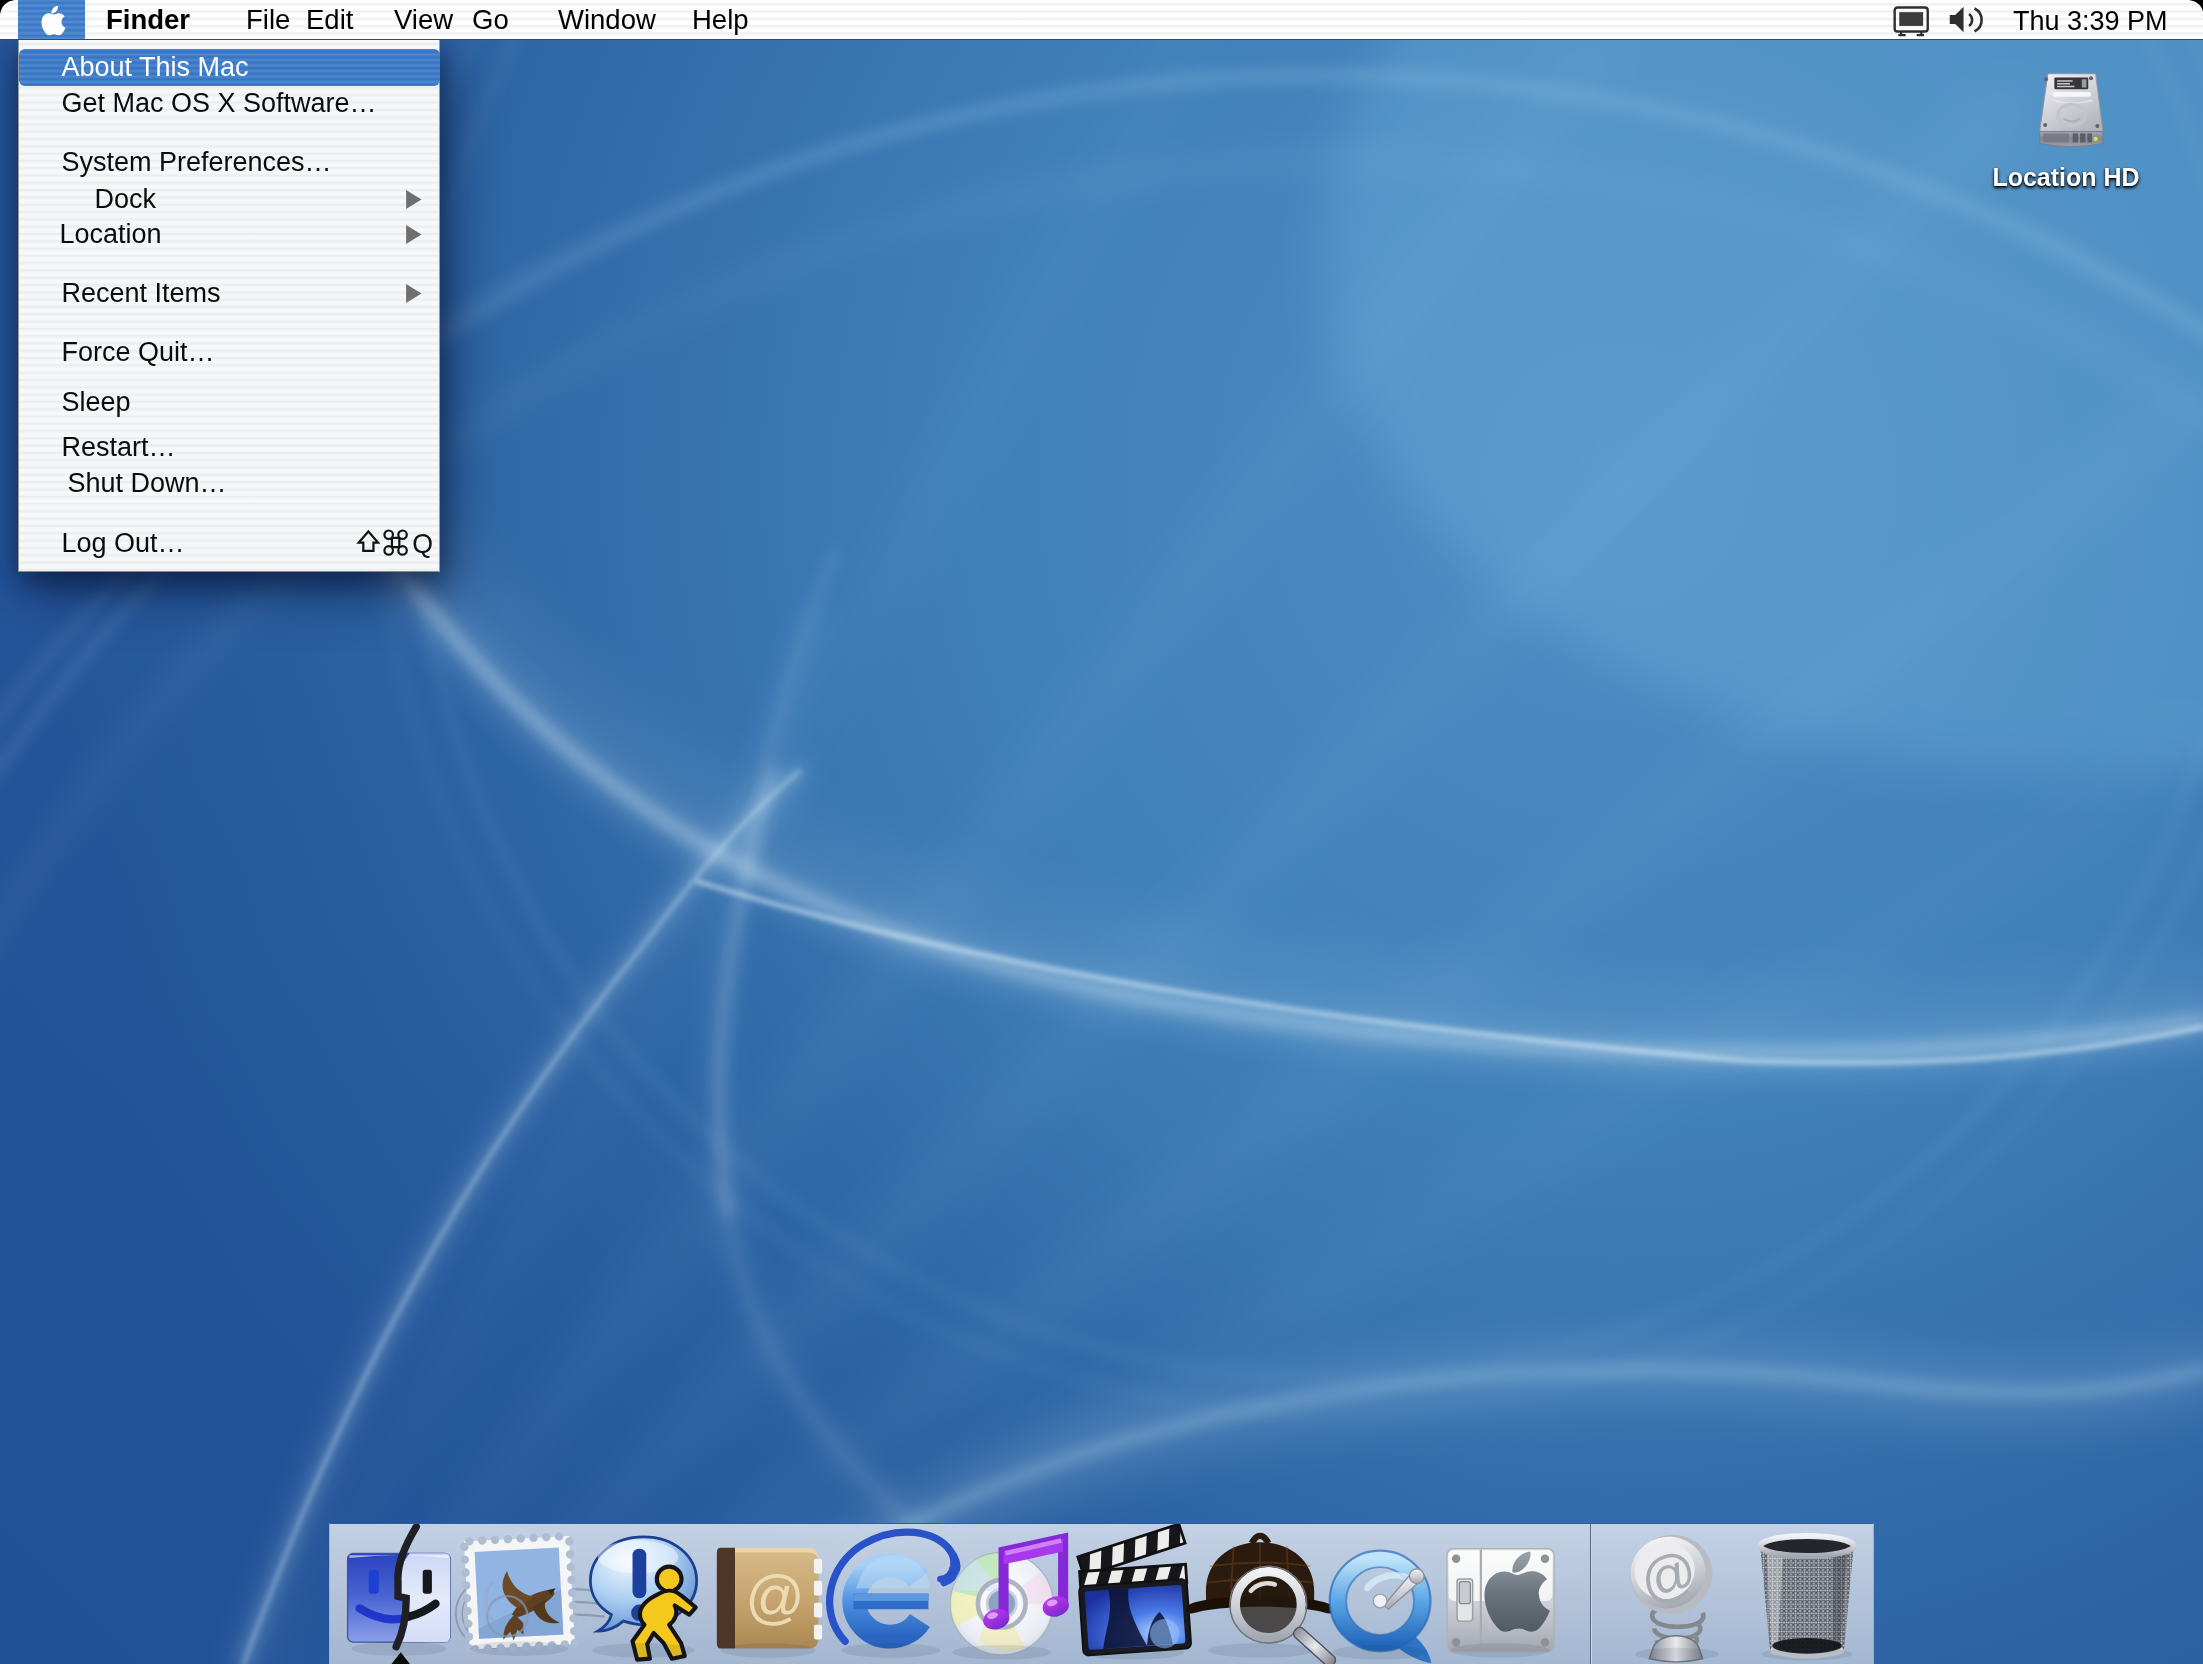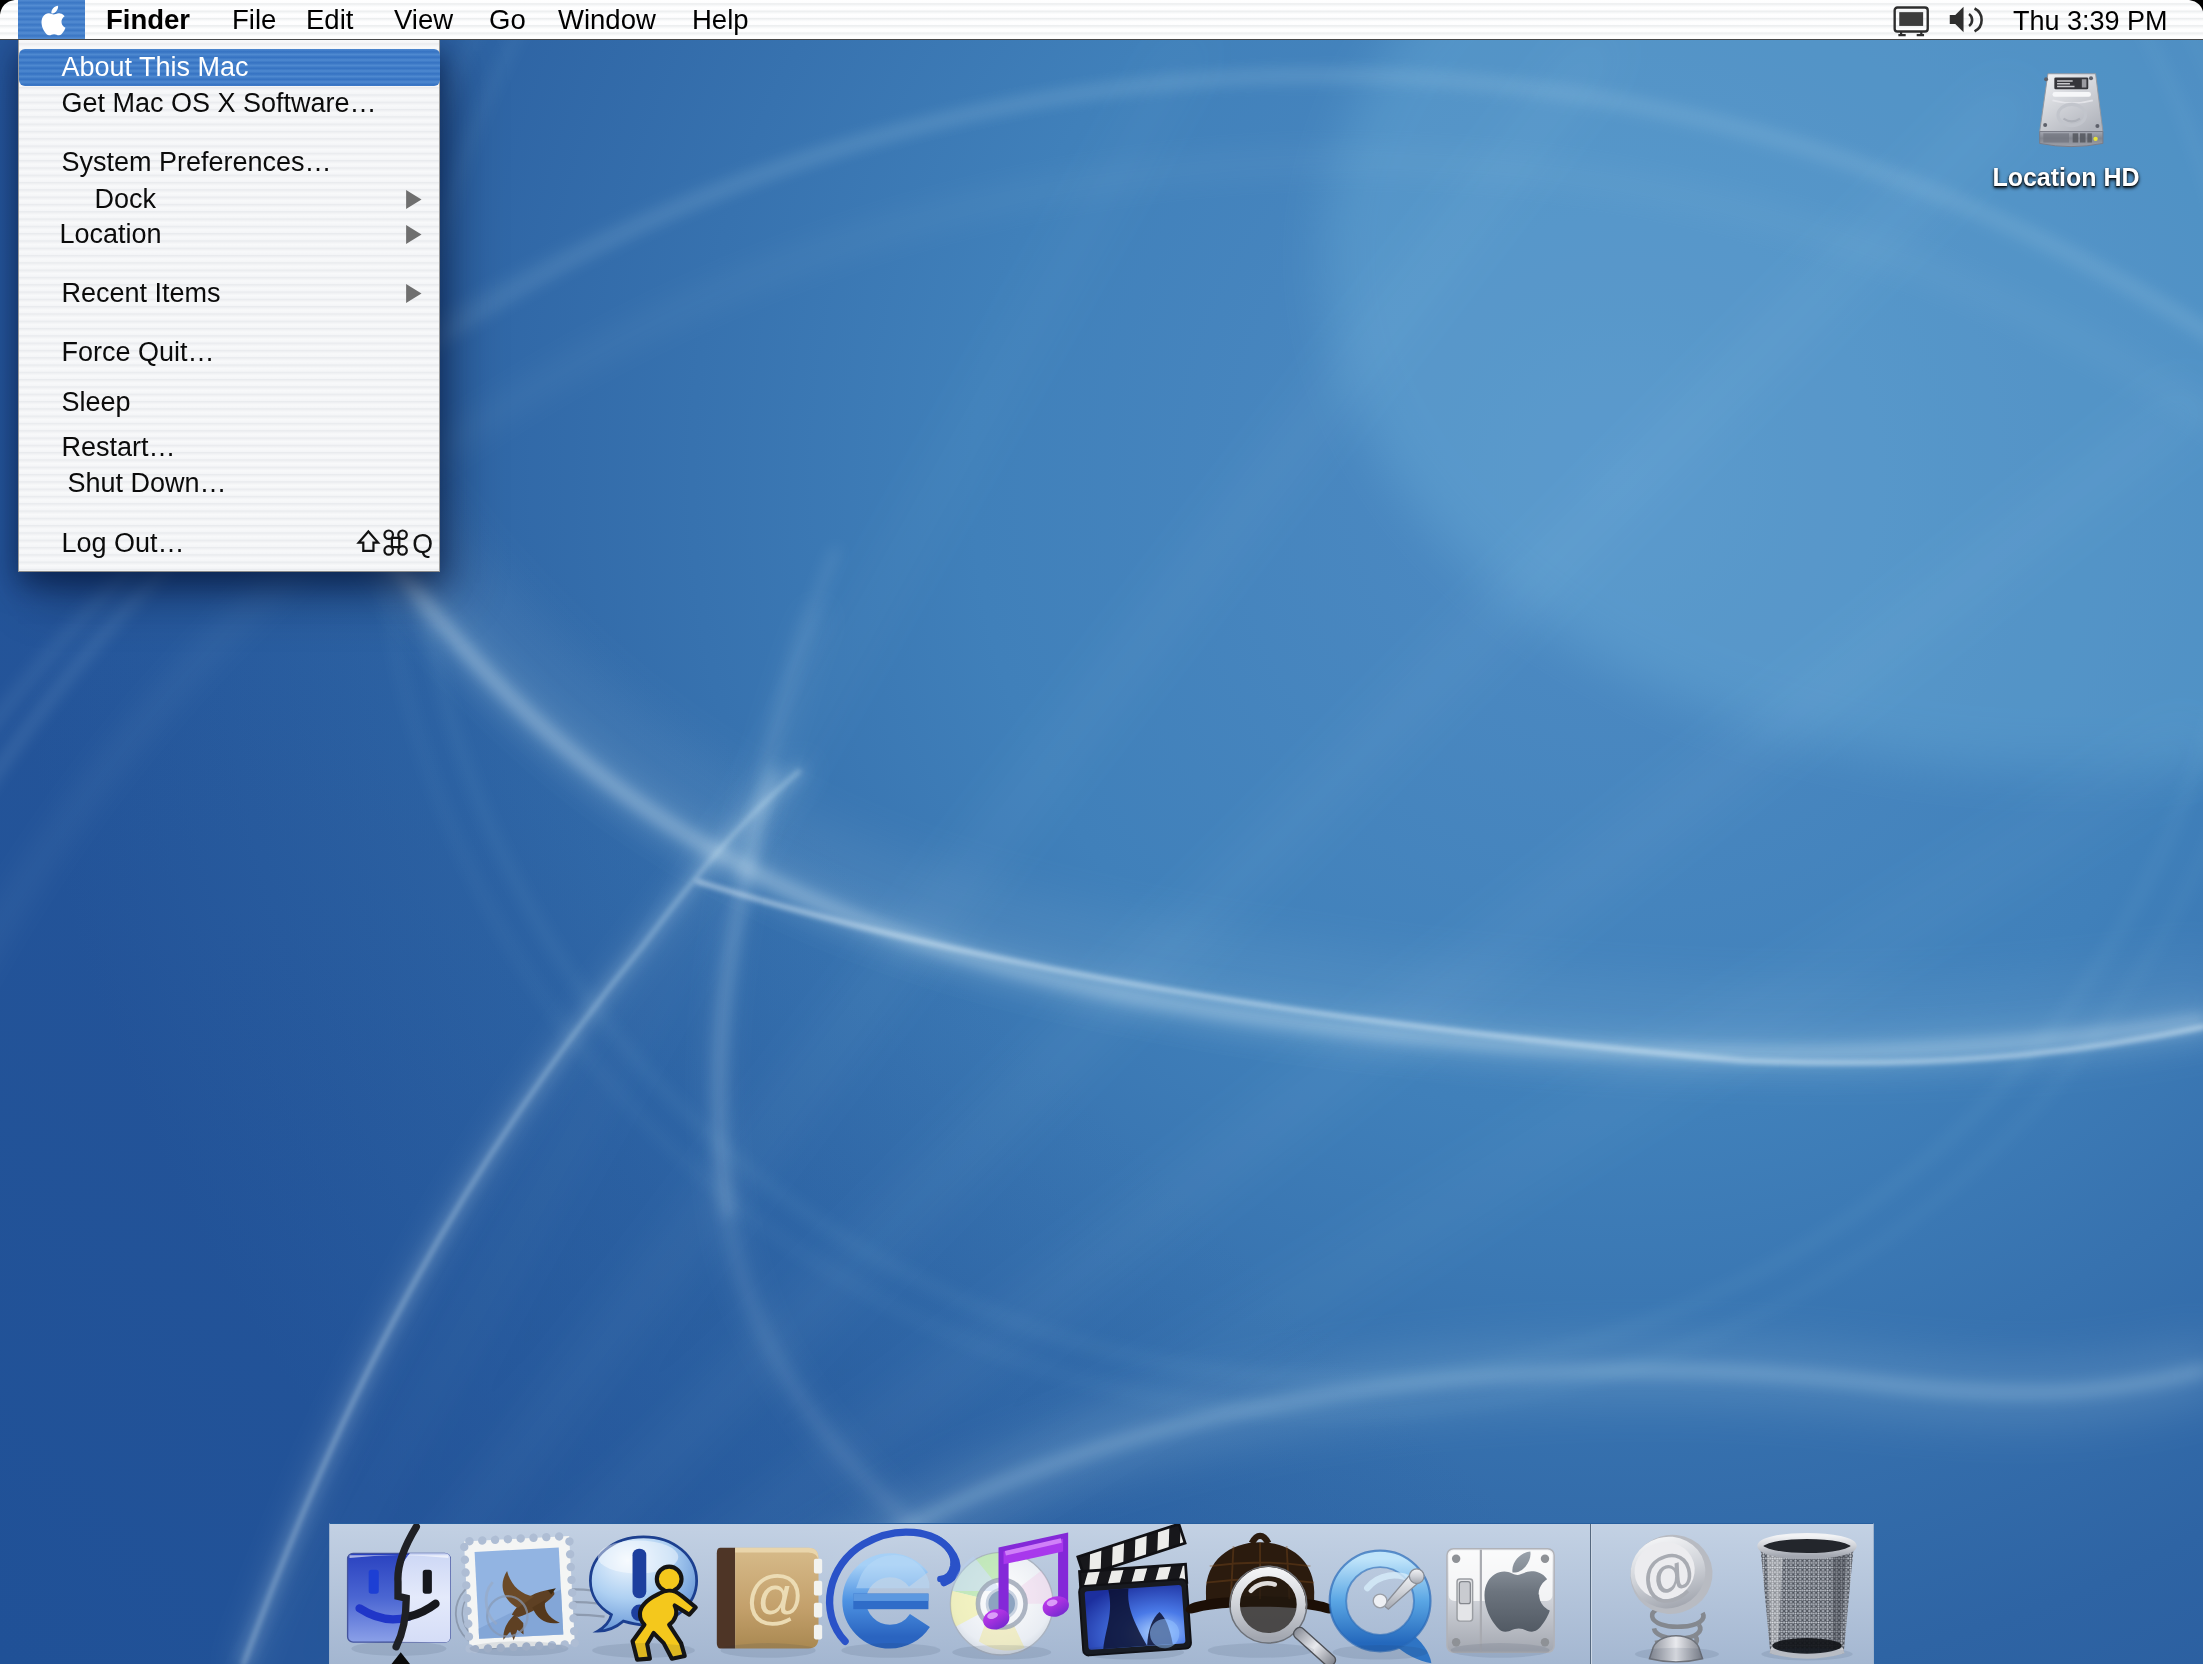--- a/index.html
+++ b/index.html
@@ -504,24 +504,24 @@
 </div>
 
 <div id="menubar">
   <div id="applehl">
     <svg width="28.5" height="33" viewBox="0 0 24 28">
       <path fill="#ffffff" d="M16.3 6.1c1.0-1.2 1.7-2.9 1.5-4.6-1.5 0.1-3.2 1.0-4.2 2.2-0.9 1.1-1.7 2.8-1.5 4.4 1.6 0.1 3.2-0.8 4.2-2.0z"></path>
       <path fill="#ffffff" d="M20.7 15.1c0-3.1 2.6-4.6 2.7-4.7-1.5-2.1-3.8-2.4-4.6-2.5-1.9-0.2-3.8 1.1-4.7 1.1-0.9 0-2.5-1.1-4.1-1.1-2.1 0-4.1 1.2-5.2 3.1-2.2 3.8-0.6 9.4 1.6 12.5 1.0 1.5 2.3 3.2 3.9 3.1 1.6-0.1 2.2-1.0 4.1-1.0 1.9 0 2.4 1.0 4.1 1.0 1.7 0 2.8-1.5 3.8-3.0 1.2-1.7 1.7-3.4 1.7-3.5-0.1 0-3.3-1.3-3.3-5.0z"></path>
     </svg>
   </div>
   <div class="mbitem" style="left:106px; font-weight:bold;">Finder</div>
-  <div class="mbitem" style="left:232px;text-align:center;">File</div>
+  <div class="mbitem" style="left:246px;text-align:center;">File</div>
   <div class="mbitem" style="left:306px;">Edit</div>
   <div class="mbitem" style="left:394px;">View</div>
-  <div class="mbitem" style="left:489px;">Go</div>
+  <div class="mbitem" style="left:472px;">Go</div>
   <div class="mbitem" style="left:558px;">Window</div>
   <div class="mbitem" style="left:692px;">Help</div>
   <svg width="101" height="39" viewBox="0 0 110 42" style="position:absolute; left:1891px; top:0;">
       <rect x="4" y="8" width="36" height="26" rx="3" fill="none" stroke="#2e2e2e" stroke-width="2.6"></rect>
       <rect x="9" y="13" width="26" height="15" fill="#3c3c3c"></rect>
       <path d="M 11 34 L 11 38 M 33 34 L 33 38 M 8 38 L 16 38 M 28 38 L 36 38" stroke="#2e2e2e" stroke-width="2.4"></path>
       <path d="M 64 16 L 70 16 L 79 7 L 79 35 L 70 26 L 64 26 Z" fill="#2e2e2e"></path>
       <path d="M 85 15 A 8 8 0 0 1 85 28 M 91 9 A 14 14 0 0 1 91 34" fill="none" stroke="#2e2e2e" stroke-width="2.8"></path>
   </svg>
   <div id="clock">Thu 3:39 PM</div>

